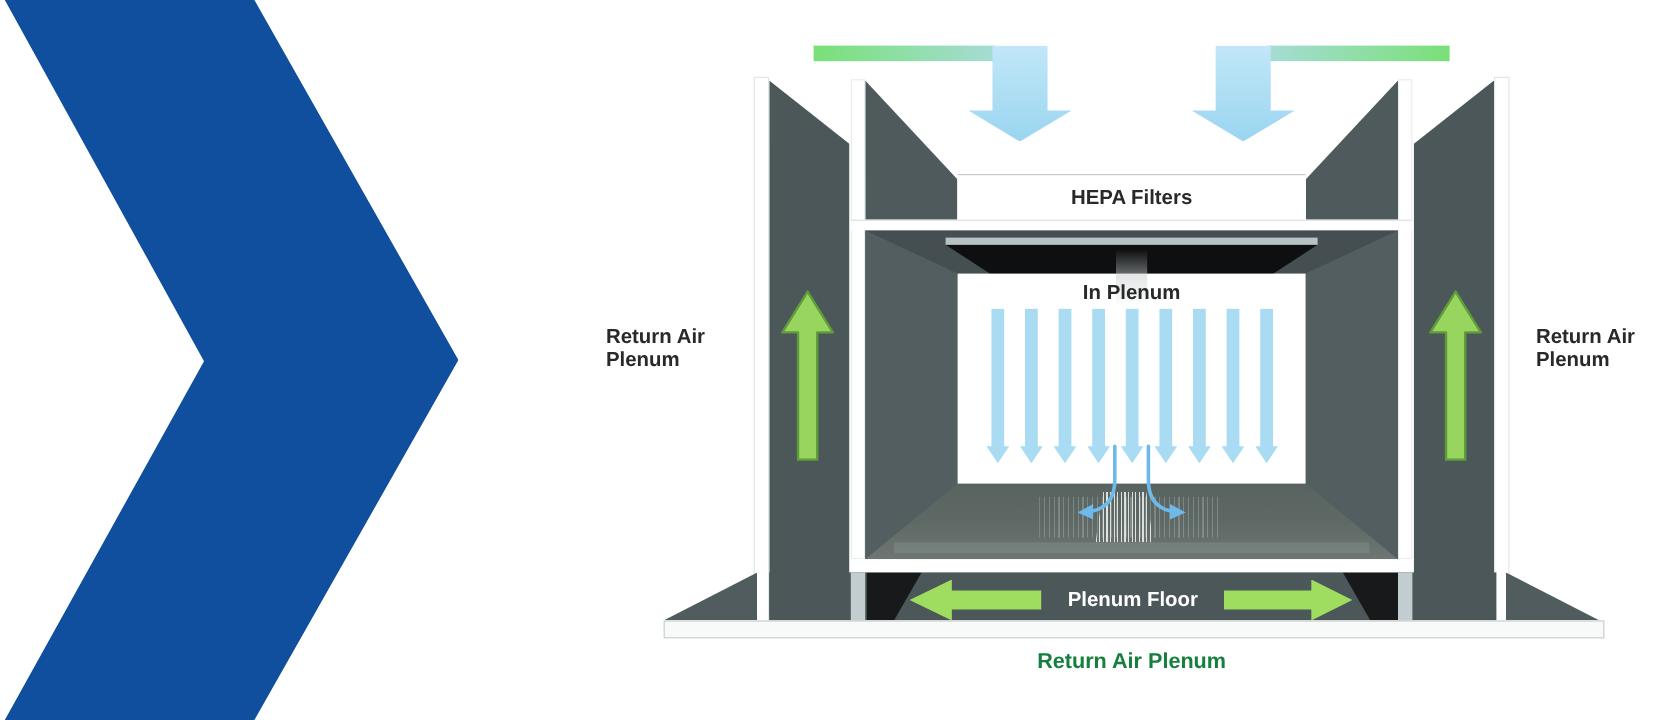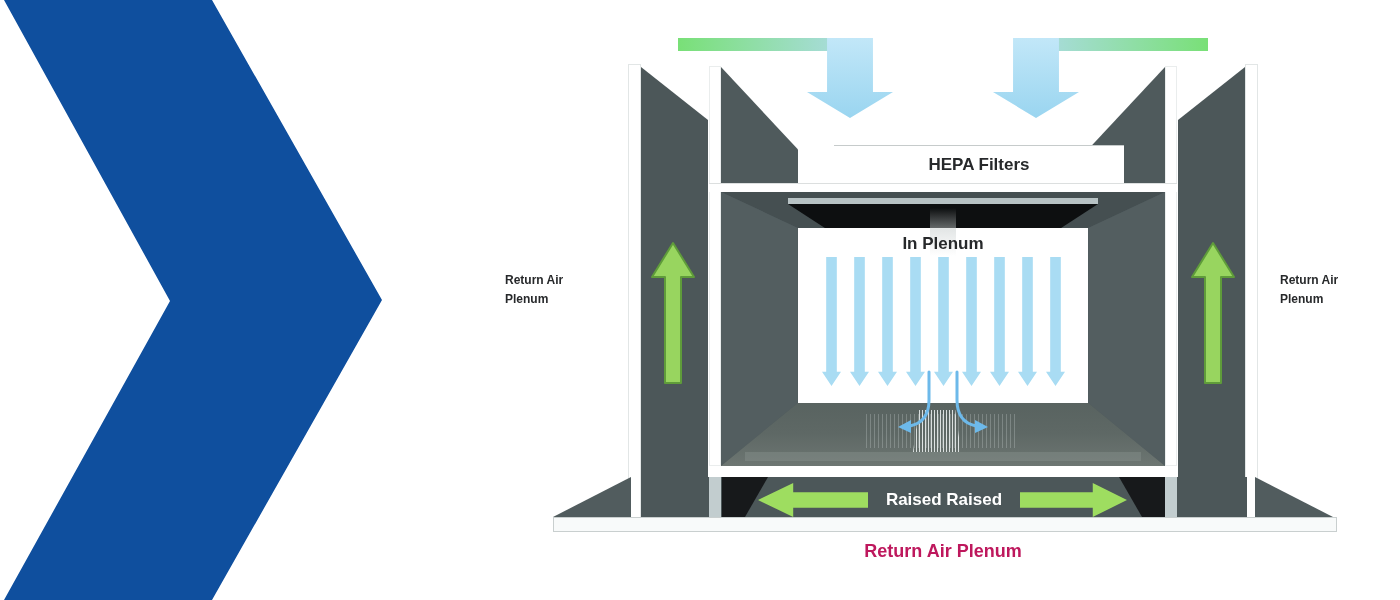--- a/index.html
+++ b/index.html
@@ -23,21 +23,21 @@
   .bar-r{left:1056px;top:38px;width:152px;height:13px;background:linear-gradient(90deg,#a6dcd6,#79e077);}
   .elbow{top:38px;width:86px;height:80px;background:linear-gradient(180deg,#c2e7f8,#9ad5f0);
     clip-path:polygon(23.3% 0,76.7% 0,76.7% 67.5%,100% 67.5%,50% 100%,0 67.5%,23.3% 67.5%);}
   
   .panel-l{left:641px;top:67px;width:67px;height:450px;clip-path:polygon(0 0,100% 11.8%,100% 100%,0 100%);}
   .panel-r{left:1178px;top:67px;width:67px;height:450px;clip-path:polygon(0 11.8%,100% 0,100% 100%,0 100%);}
   .wedge-l{left:721px;top:67px;width:77px;height:125px;background:#4f5a5c;clip-path:polygon(0 0,100% 66%,100% 100%,0 100%);}
   .wedge-r{left:1088px;top:67px;width:77px;height:125px;background:#4f5a5c;clip-path:polygon(100% 0,100% 100%,0 100%,0 66%);}
   
   .hepa{left:798px;top:145px;width:290px;height:38px;background:#fff;border-top:1px solid #c6cbcb;
-    display:flex;align-items:center;justify-content:center;box-sizing:border-box;margin-left:36px;}
+    display:flex;align-items:center;justify-content:center;box-sizing:border-box;}
   .lbl{color:#27292b;font-weight:bold;font-size:17px;line-height:19px;}
   
   .enc{left:721px;top:192px;width:444px;height:274px;background:#4c5759;}
   .enc div{position:absolute;inset:0;}
   .f-top{background:#454f51;clip-path:polygon(0 0,100% 0,82.7% 13.1%,17.3% 13.1%);}
   .f-left{background:#535e60;clip-path:polygon(0 0,17.3% 13.1%,17.3% 77%,0 100%);}
   .f-right{background:#535e60;clip-path:polygon(100% 0,82.7% 13.1%,82.7% 77%,100% 100%);}
   .f-floor{background:linear-gradient(180deg,#4e5957 55%,#5e6865 88%,#6d7672 100%);
     clip-path:polygon(0 100%,17.3% 77%,82.7% 77%,100% 100%);}
   .diff-bar{left:788px;top:198px;width:310px;height:6px;background:#b7c2c4;}
@@ -65,22 +65,22 @@
     clip-path:polygon(0 50%,32% 0,32% 27%,100% 27%,100% 73%,32% 73%,32% 100%);}
   .ga-right{left:1020px;top:483px;width:107px;height:34px;
     clip-path:polygon(100% 50%,68% 0,68% 27%,0 27%,0 73%,68% 73%,68% 100%);}
   .raised-lbl{left:868px;top:483px;width:152px;height:34px;line-height:34px;text-align:center;
     color:#ffffff;font-weight:bold;font-size:17px;}
   .base{left:553px;top:517px;width:784px;height:15px;background:#f8fafa;
     border:1px solid #c9cfcf;box-sizing:border-box;}
   .foot-l{left:553px;top:477px;width:78px;height:40px;background:#515c5e;clip-path:polygon(100% 0,100% 100%,0 100%);}
   .foot-r{left:1255px;top:477px;width:78px;height:40px;background:#515c5e;clip-path:polygon(0 0,100% 100%,0 100%);}
   
-  .side-lbl{width:120px;color:#27292b;font-weight:bold;font-size:12px;line-height:19px;}
-  .bot-lbl{left:793px;top:541px;width:300px;text-align:center;color:#be185d;font-weight:bold;font-size:18px;}
+  .side-lbl{width:120px;color:#27292b;font-weight:bold;font-size:17px;line-height:19px;}
+  .bot-lbl{left:793px;top:541px;width:300px;text-align:center;color:#15803d;font-weight:bold;font-size:18px;}
   .in-ceiling{left:798px;top:234px;width:290px;text-align:center;}
 </style>
 </head>
 <body>
 
 <div id="stage">
 
   <div class="abs chevron"></div>
 
   <div class="abs" style="inset:0;">
@@ -145,21 +145,21 @@
 
     <div class="abs rail-bot"></div>
     <div class="abs strip"></div>
     <div class="abs gray-duct" style="left:709px;"></div>
     <div class="abs blk" style="left:722px;width:46px;clip-path:polygon(0 0,100% 0,50% 100%,0 100%);"></div>
     <div class="abs blk" style="left:1119px;width:46px;clip-path:polygon(0 0,100% 0,100% 100%,50% 100%);"></div>
     <div class="abs gray-duct" style="left:1165px;"></div>
 
     <div class="abs green ga-left"></div>
     <div class="abs green ga-right"></div>
-    <div class="abs raised-lbl">Raised Raised</div>
+    <div class="abs raised-lbl">Plenum Floor</div>
 
     <div class="abs foot-l"></div>
     <div class="abs foot-r"></div>
     <div class="abs base"></div>
 
     <svg class="abs" style="left:650px;top:241px;" width="46" height="144" viewBox="0 0 46 144">
       <polygon points="23,2 44,36 31,36 31,142 15,142 15,36 2,36" fill="#98d55f" stroke="#5f9c3a" stroke-width="2" stroke-linejoin="round"></polygon>
     </svg>
     <svg class="abs" style="left:1190px;top:241px;" width="46" height="144" viewBox="0 0 46 144">
       <polygon points="23,2 44,36 31,36 31,142 15,142 15,36 2,36" fill="#98d55f" stroke="#5f9c3a" stroke-width="2" stroke-linejoin="round"></polygon>

